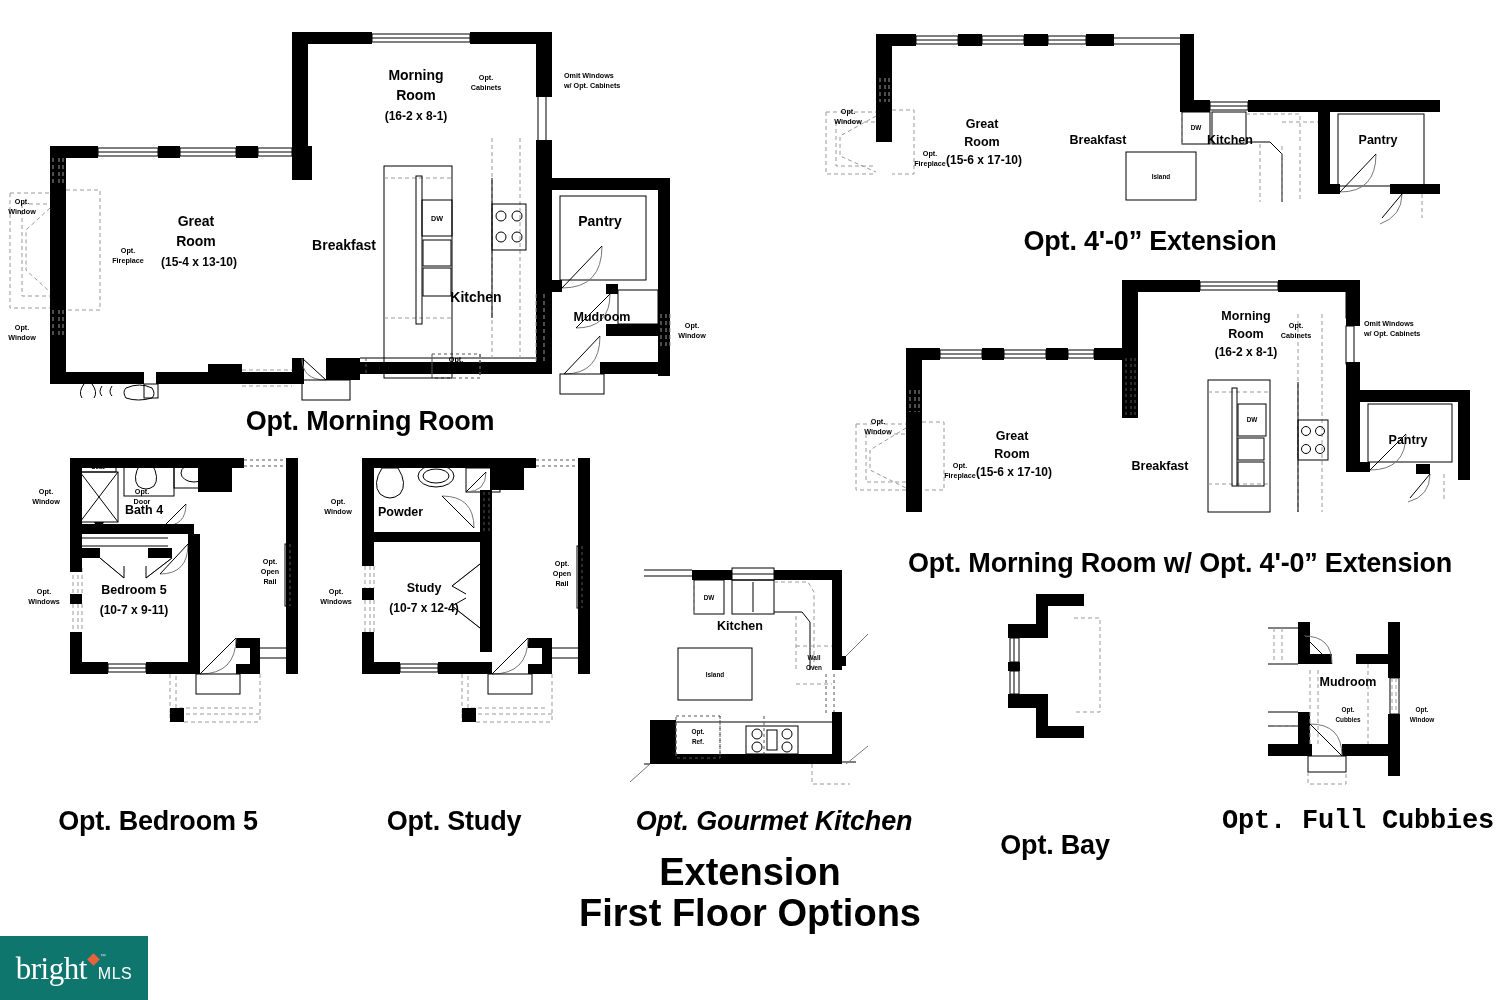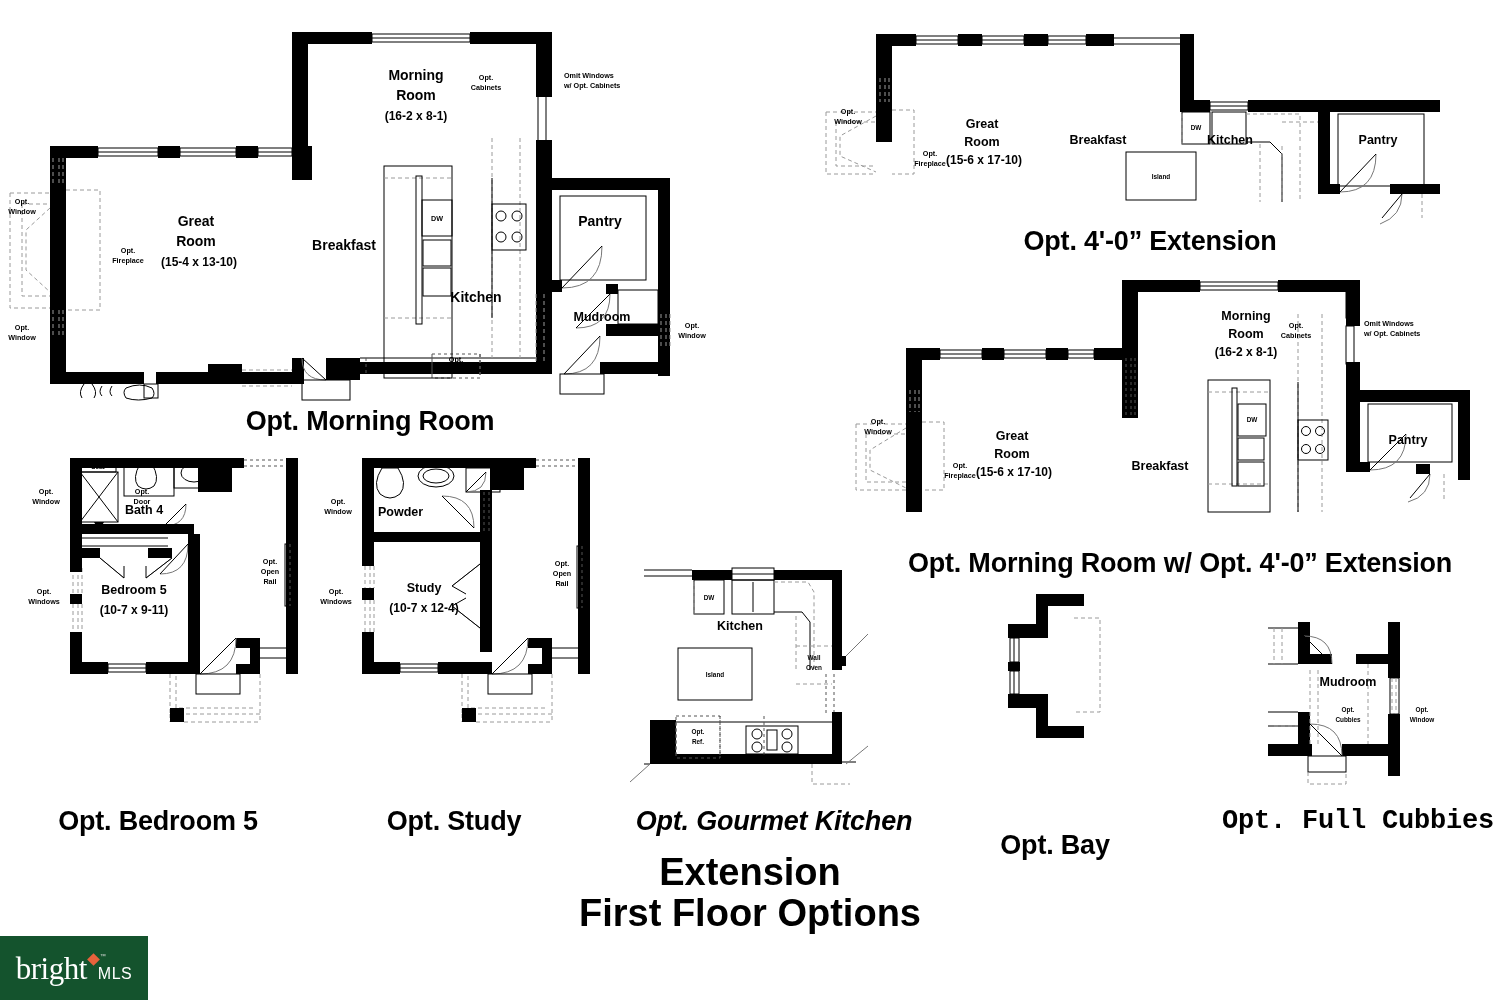--- a/index.html
+++ b/index.html
@@ -13,21 +13,21 @@
   .caption{position:absolute;text-align:center;font-weight:700;white-space:nowrap;
            letter-spacing:-0.2px;}
   .cap-lg{font-size:27px;}
 
   .title-block{position:absolute;text-align:center;font-weight:700;line-height:1.08;}
   .title-1{font-size:38px;}
   .title-2{font-size:38px;}
 
   
   .watermark{position:absolute;left:0;top:936px;width:148px;height:64px;
-             background:#14532d;display:flex;align-items:center;justify-content:center;}
+             background:#0f766e;display:flex;align-items:center;justify-content:center;}
   .wm-inner{position:relative;display:flex;align-items:baseline;}
   .wm-bright{font-family:"Liberation Serif", serif;font-size:31px;color:#fff;
              letter-spacing:-0.5px;line-height:1;}
   .wm-mls{font-family:"Liberation Sans", sans-serif;font-size:16px;color:#fff;
           margin-left:11px;letter-spacing:0.5px;}
   .wm-dot{position:absolute;width:9px;height:9px;background:#e8623c;
           transform:rotate(45deg);left:73px;top:2px;}
   .wm-tm{position:absolute;font-size:6px;color:#ddd;left:84px;top:0px;}
 
   

